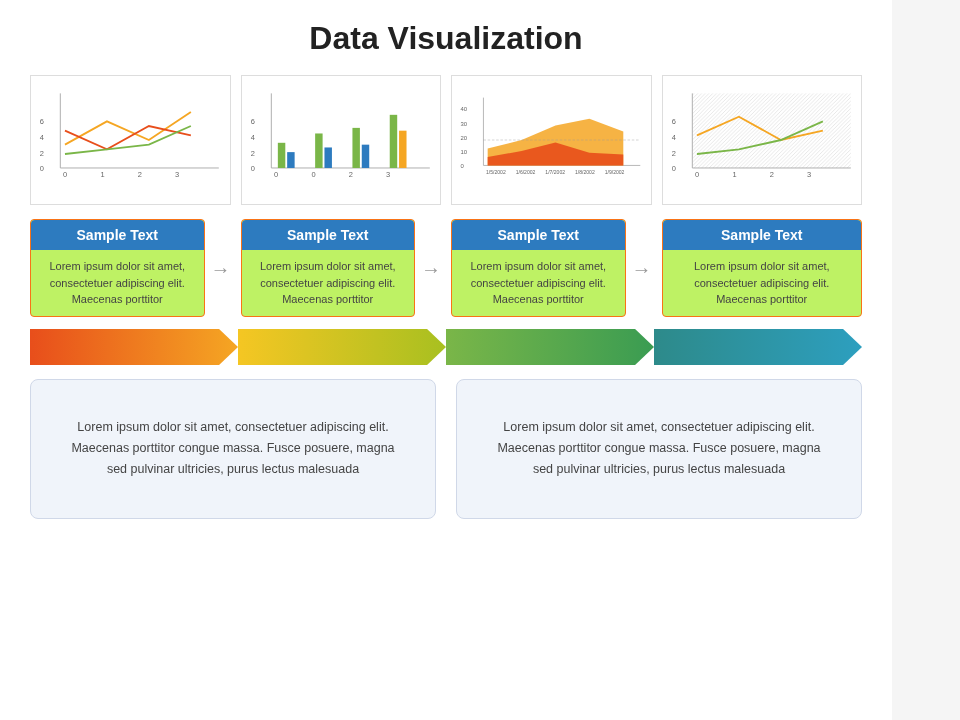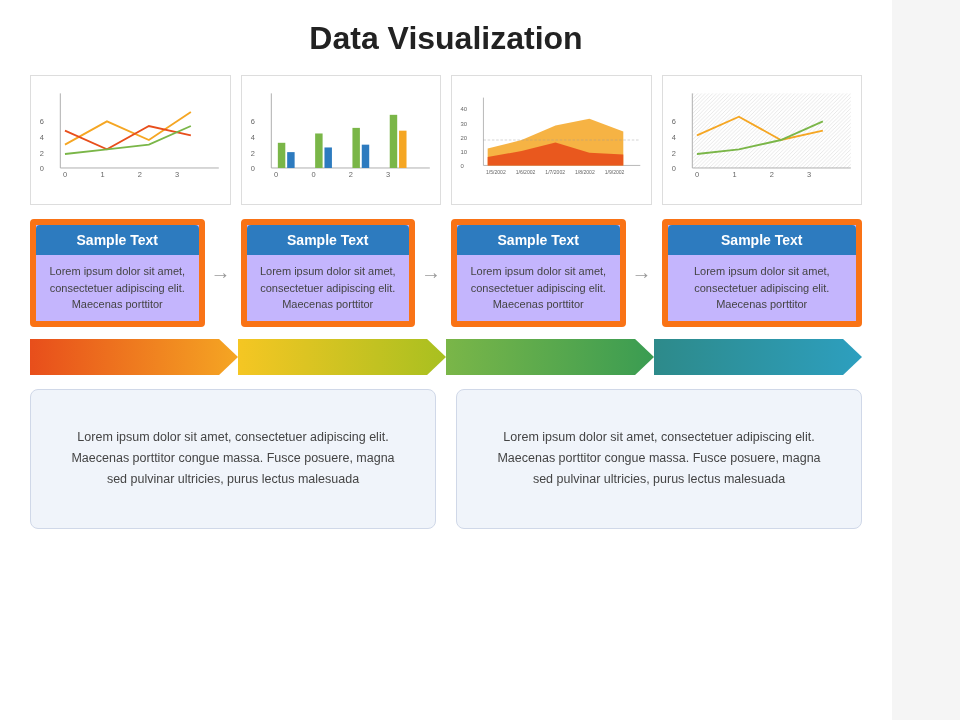--- a/index.html
+++ b/index.html
@@ -59,22 +59,22 @@
     }
     .card-wrapper:not(:last-child)::after {
       content: '→';
       font-size: 20px;
       color: #999;
       margin-left: 6px;
       flex-shrink: 0;
     }
     .card {
       flex: 1;
-      background: #c4b5fd;
-      border: 6px solid #f97316;
+      background: #bef264;
+      border: 1px solid #f97316;
       border-radius: 4px;
       overflow: hidden;
     }
     .card-header {
       background: #2d7bbf;
       color: white;
       font-weight: bold;
       font-size: 14px;
       padding: 7px 10px;
       text-align: center;

